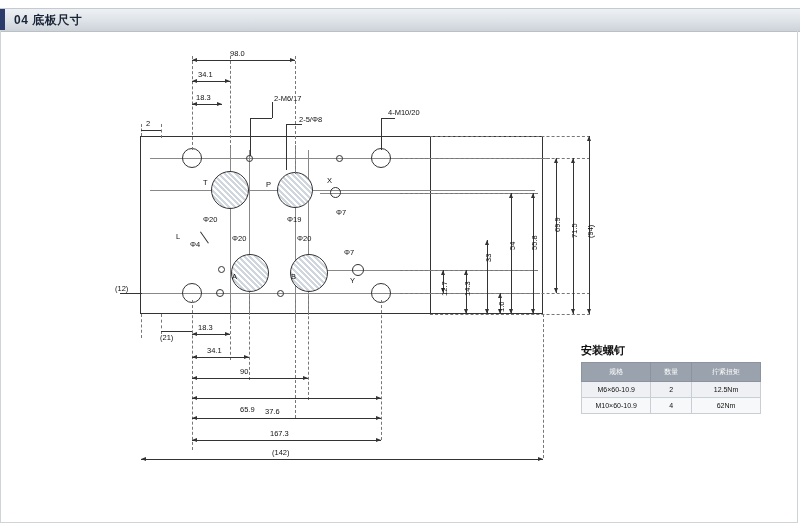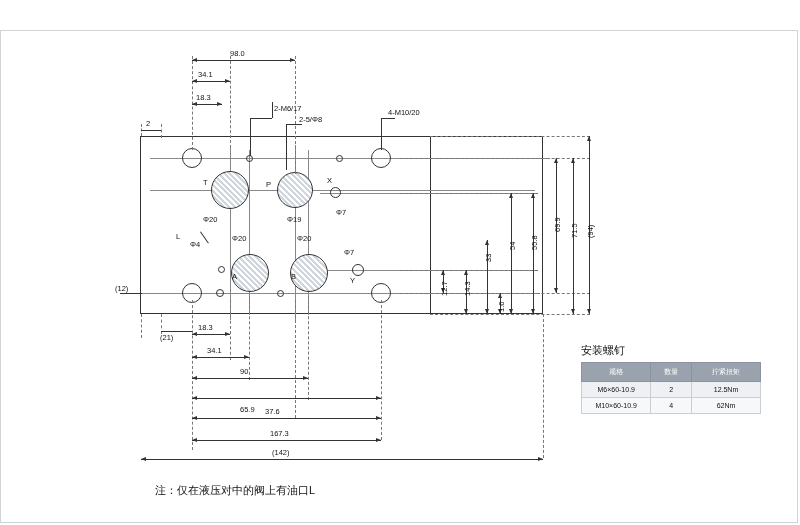--- a/index.html
+++ b/index.html
@@ -67,20 +67,24 @@
   }
   table.screws tr.alt td{background:#f7f8fa;}
 
   .note{position:absolute;font-size:11px;color:#111;}
 </style>
 </head>
 <body>
 
 <div id="page">
 
+  <div class="header">
+    <div class="accent"></div>
+    <div class="title">04 底板尺寸</div>
+  </div>
 
   <div class="outer-frame"></div>
 
   <div>
 
     <div class="plate" style="left:140px;top:136px;width:403px;height:178px;"></div>
 
     <div class="ln v" style="left:430px;top:136px;height:178px;"></div>
 
     <div class="cen-h" style="left:150px;top:190px;width:385px;"></div>
@@ -120,21 +124,21 @@
 
     <div class="circ" style="left:352px;top:264px;width:12px;height:12px;"></div>
 
     <div class="circ" style="left:218px;top:266px;width:7px;height:7px;"></div>
 
     <div class="circ" style="left:216px;top:289px;width:8px;height:8px;"></div>
     <div class="circ" style="left:277px;top:290px;width:7px;height:7px;"></div>
 
     <div class="ln" style="left:250px;top:118px;width:1px;height:38px;"></div>
     <div class="ln h" style="left:250px;top:118px;width:22px;"></div>
-    <div class="lbl" style="left:274px;top:104px;">2-M6/17</div>
+    <div class="lbl" style="left:274px;top:94px;">2-M6/17</div>
     <div class="ln" style="left:272px;top:102px;width:1px;height:16px;"></div>
 
     <div class="ln" style="left:286px;top:124px;width:1px;height:46px;"></div>
     <div class="ln h" style="left:286px;top:124px;width:16px;"></div>
     <div class="lbl" style="left:299px;top:115px;">2-5/Φ8</div>
 
     <div class="ln" style="left:381px;top:118px;width:1px;height:32px;"></div>
     <div class="ln h" style="left:381px;top:118px;width:14px;"></div>
     <div class="lbl" style="left:388px;top:108px;">4-M10/20</div>
 
@@ -278,21 +282,21 @@
     <div class="arrow-r" style="left:376px;top:437.5px;"></div>
     <div class="lbl" style="left:270px;top:429px;">167.3</div>
 
     <div class="ln h" style="left:141px;top:459px;width:402px;"></div>
     <div class="arrow-l" style="left:141px;top:456.5px;"></div>
     <div class="arrow-r" style="left:538px;top:456.5px;"></div>
     <div class="lbl" style="left:272px;top:448px;">(142)</div>
 
   </div>
 
-  <div class="tbl-title" style="left:581px;top:343px;">安装螺钉</div>
+  <div class="tbl-title" style="left:581px;top:343px;font-weight:bold;">安装螺钉</div>
 
   <table class="screws" style="left:581px;top:362px;width:180px;">
     <thead>
       <tr>
         <th style="width:70px;">规格</th>
         <th style="width:40px;">数量</th>
         <th style="width:70px;">拧紧扭矩</th>
       </tr>
     </thead>
     <tbody>
@@ -302,15 +306,14 @@
         <td>12.5Nm</td>
       </tr>
       <tr class="alt">
         <td>M10×60-10.9</td>
         <td>4</td>
         <td>62Nm</td>
       </tr>
     </tbody>
   </table>
 
-  <div class="note" style="left:155px;top:483px;">注：仅在液压对中的阀上有油口L</div>
 
 </div>
 
 </body></html>

